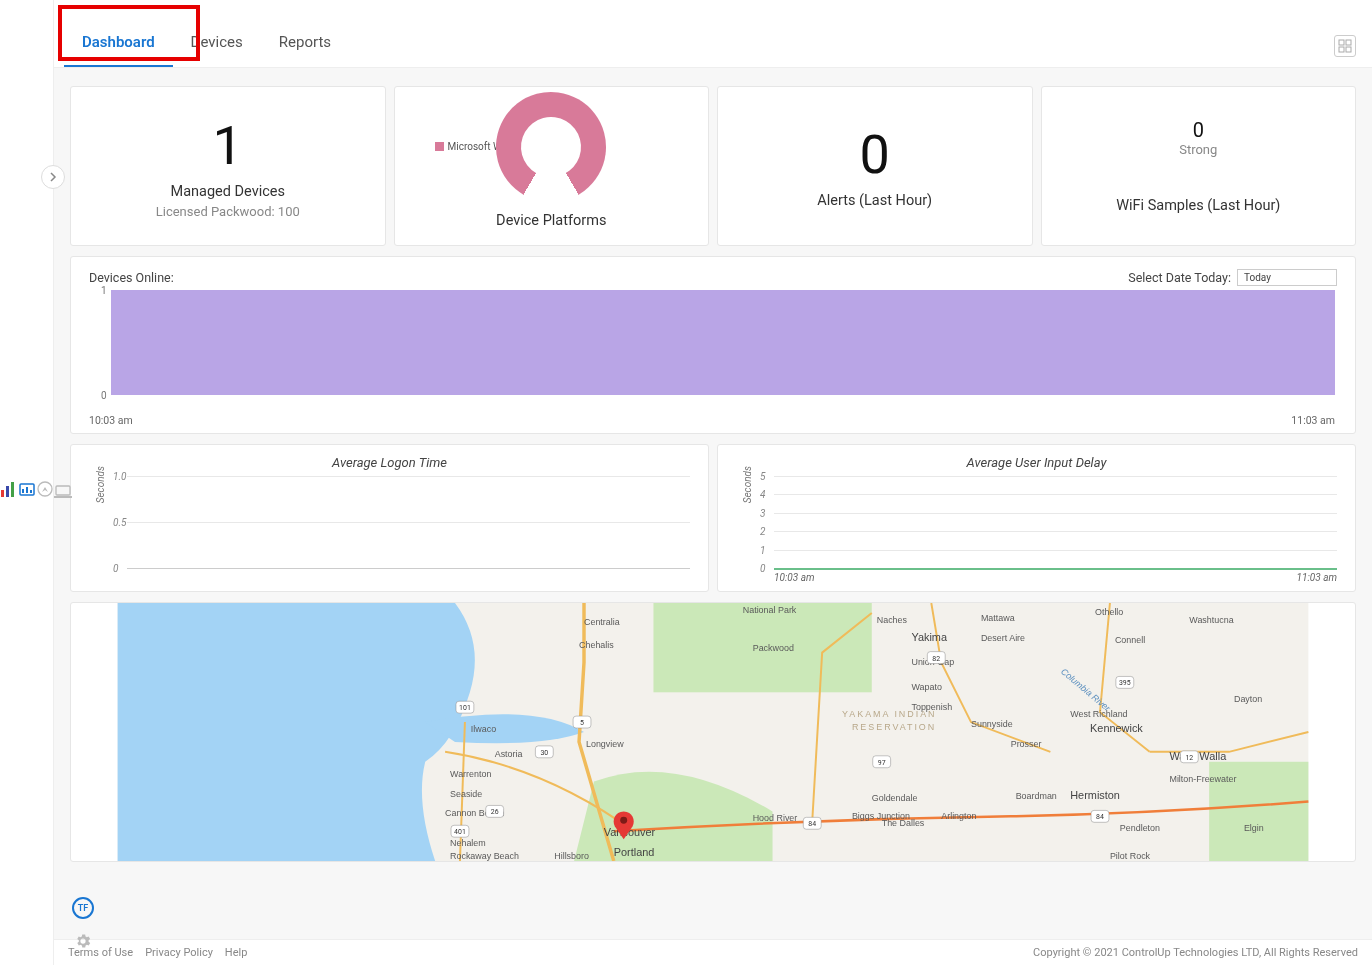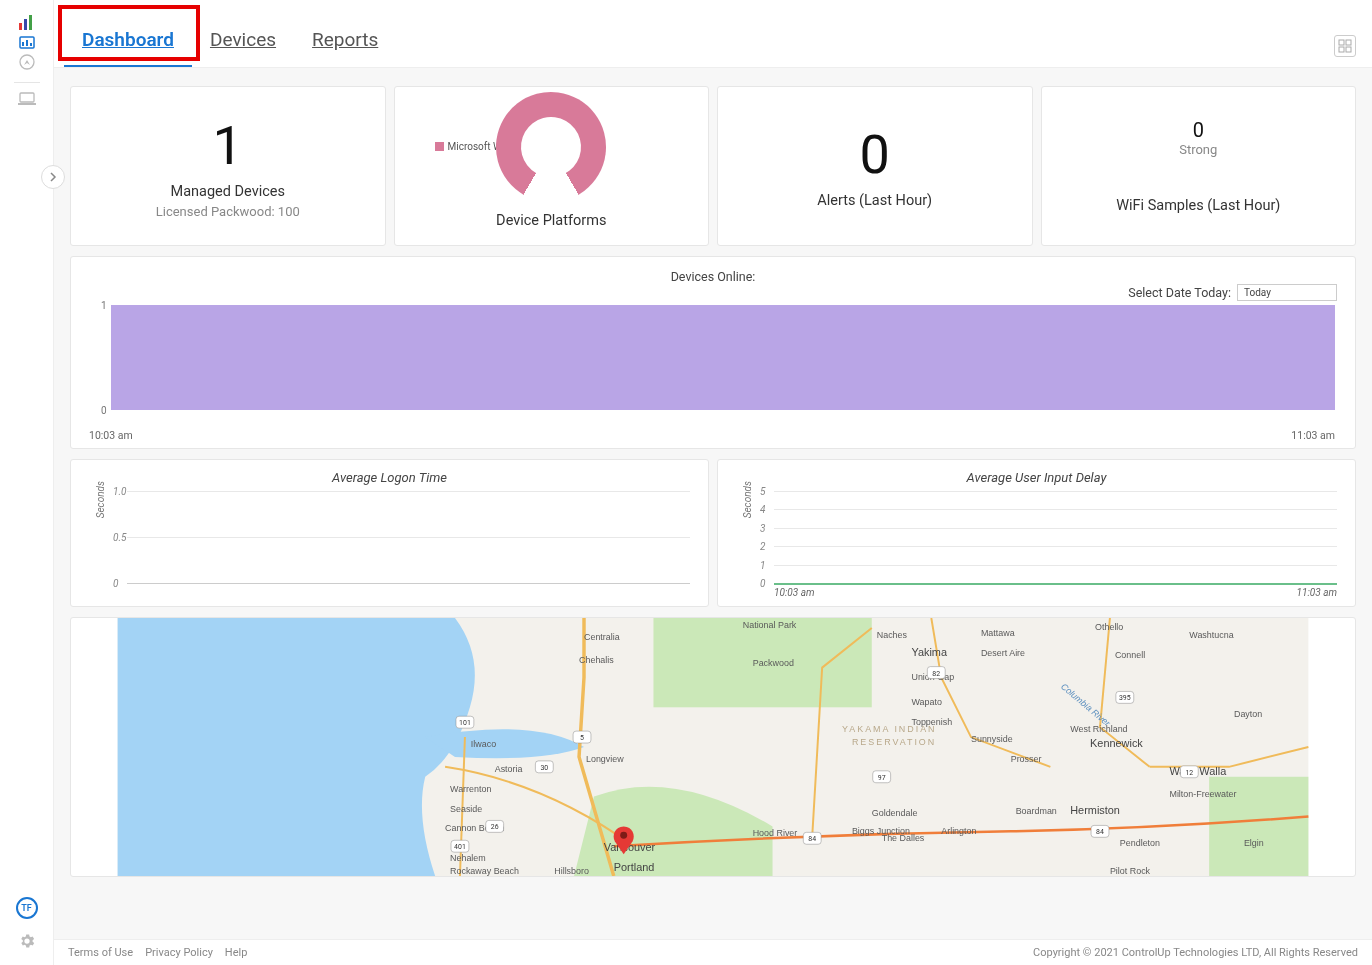--- a/index.html
+++ b/index.html
@@ -2,53 +2,53 @@
 <html><head>
 <meta charset="utf-8">
 <style>
   * { box-sizing: border-box; margin: 0; padding: 0; }
   html, body { height: 100%; font-family: -apple-system, BlinkMacSystemFont, "Segoe UI", Roboto, sans-serif; background: #fff; color: #333; }
   body { display: flex; }
 
   
   .rail {
     width: 54px; min-width: 54px; background: #fff; border-right: 1px solid #eee;
-    display: flex; flex-direction: column; align-items: center; padding-top: 12px; 
+    display: flex; flex-direction: row; align-items: center; padding-top: 12px; 
     position: relative;
   }
   .rail .icon { width: 20px; height: 20px; display:flex; align-items:center; justify-content:center; cursor:pointer;}
   .rail-spacer { border-top:1px solid #e5e5e5; width: 26px; margin-top:10px;}
   .rail-bottom { margin-top: auto; display:flex; flex-direction:column; align-items:center; gap:12px; padding-bottom:14px;}
   .avatar { width:22px; height:22px; border:2px solid #1976d2; border-radius:50%; display:flex; align-items:center; justify-content:center; font-size:9px; color:#1976d2; font-weight:600;}
   .expand-chip { position:absolute; top:165px; right:-12px; width:24px; height:24px; border:1px solid #ddd; border-radius:50%; background:#fff; display:flex; align-items:center; justify-content:center; cursor:pointer;}
 
   
   .main { flex:1; display:flex; flex-direction:column; min-width:0;}
   .topbar { display:flex; align-items:flex-end; padding: 0 16px 0 10px; border-bottom:1px solid #eee; height:68px; position:relative;}
-  .tab { padding: 22px 18px 14px; font-size:19px; color:#555; cursor:pointer; border-bottom:2px solid transparent;text-decoration:underline;}
+  .tab { padding: 22px 18px 14px; font-size:15px; color:#555; cursor:pointer; border-bottom:2px solid transparent;}
   .tab.active { color:#1976d2; font-weight:600; border-bottom:2px solid #1976d2;}
   .highlight-box { position:absolute; top:5px; left:4px; width:142px; height:56px; border:4px solid #e60000; pointer-events:none;}
   .topbar-right { margin-left:auto; display:flex; align-items:center; padding-bottom:10px;}
   .tp-icon { width:22px; height:22px; border:1px solid #ccc; border-radius:3px; display:flex; align-items:center; justify-content:center; cursor:pointer;}
 
   .content { flex:1; overflow:auto; background:#f7f7f7; padding:18px 16px 0 16px;}
 
   .kpi-row { display:flex; gap:8px; margin-bottom:10px;}
   .card { background:#fff; border:1px solid #e6e6e6; border-radius:3px;}
   .kpi { flex:1; height:160px; display:flex; flex-direction:column; align-items:center; justify-content:center; position:relative;}
   .kpi .big { font-size:54px; font-weight:400; color:#111; font-family: Roboto, sans-serif;}
   .kpi .title { font-size:14.5px; color:#333; margin-top:6px;}
   .kpi .sub { font-size:13px; color:#888; margin-top:4px;}
   .legend-item { position:absolute; left:40px; top:54px; font-size:10px; color:#555; display:flex; align-items:center; gap:4px;}
   .legend-item .sw { width:9px; height:9px; background:#d87a99; }
   .donut { width:110px; height:110px; border-radius:50%; background: conic-gradient(#d87a99 0deg 300deg, #fff 300deg 360deg); display:flex; align-items:center; justify-content:center; transform: rotate(210deg); margin-top:-12px;}
   .donut .hole { width:60px; height:60px; border-radius:50%; background:#fff;}
 
   .wide-card { padding:12px 18px 6px; margin-bottom:10px;}
-  .wc-head { display:flex; align-items:center; font-size:12.5px; color:#444; margin-bottom:4px;flex-direction:column;}
+  .wc-head { display:flex; align-items:center; font-size:12.5px; color:#444; margin-bottom:4px;}
   .wc-head .right { margin-left:auto; display:flex; align-items:center; gap:6px;}
   .date-select { border:1px solid #ccc; font-size:10px; padding:2px 50px 2px 6px; background:#fff; min-width:100px; color:#444;}
 
   .area-chart { position:relative; height:120px; margin-left:12px;}
   .ac-fill { position:absolute; left:10px; right:2px; top:0; bottom:15px; background:#b9a5e6;}
   .ac-axis-y0 { position:absolute; left:0; bottom:15px; font-size:10px; color:#777; transform:translateY(50%);}
   .ac-axis-y1 { position:absolute; left:0; top:0; font-size:10px; color:#777; transform:translateY(-50%);}
   .ac-times { display:flex; justify-content:space-between; font-size:10.5px; color:#666; margin:4px 2px 0 0px;}
 
   .two-col { display:flex; gap:8px; margin-bottom:10px;}

